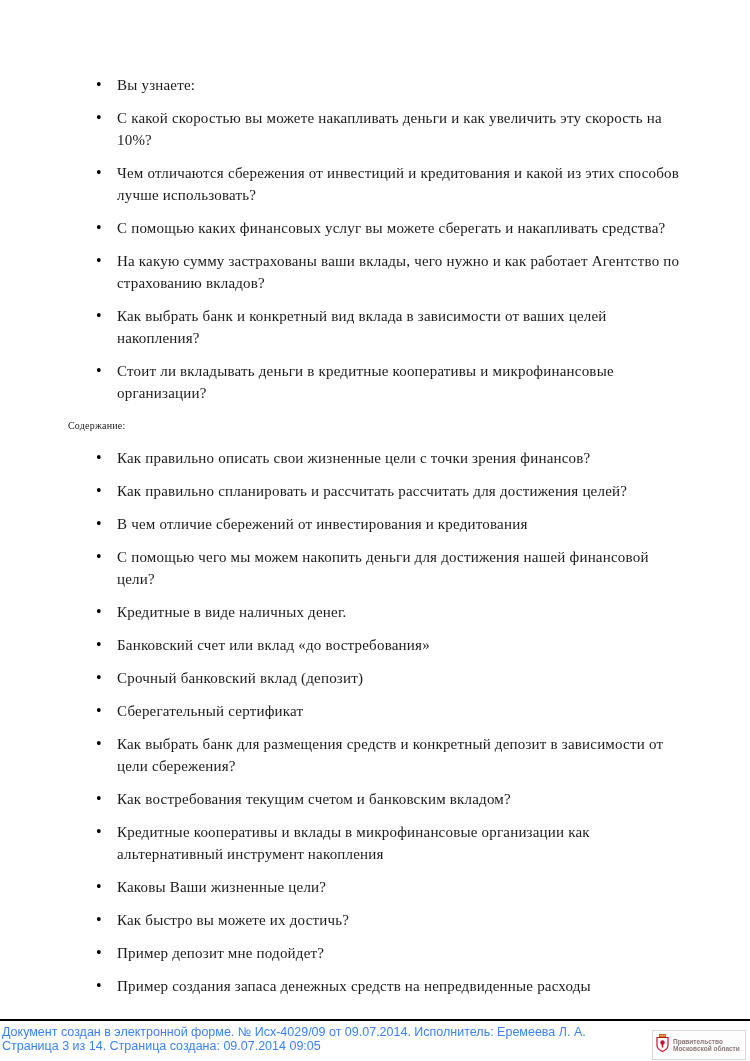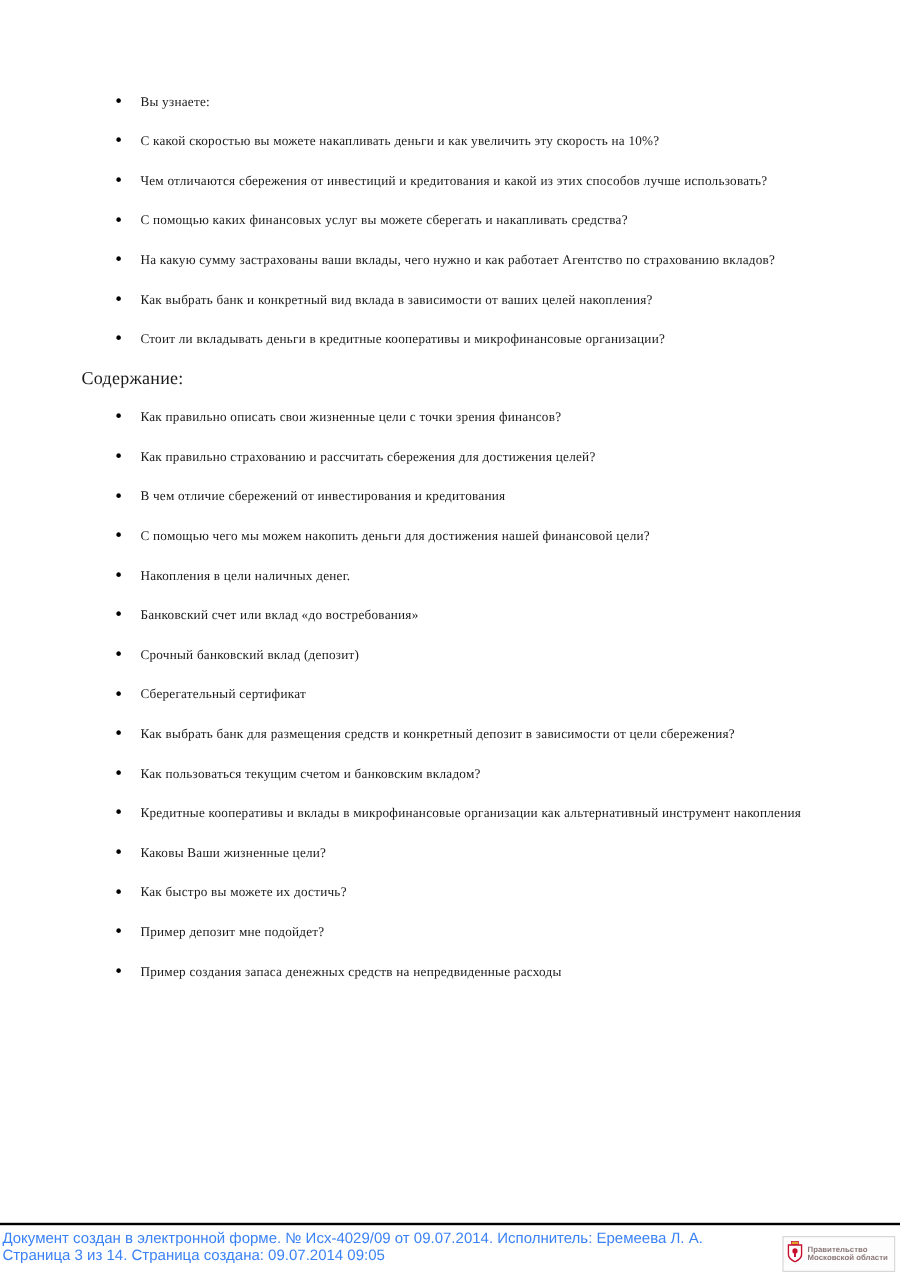--- a/index.html
+++ b/index.html
@@ -21,37 +21,37 @@
   }
   ul.bullets {
     list-style: none;
     margin: 0;
     padding: 0;
     width: 614px;
   }
   ul.bullets li {
     position: relative;
     padding-left: 49px;
-    font-size: 11px;
+    font-size: 15px;
     line-height: 22px;
     margin-bottom: 11px;
     letter-spacing: 0.2px;
   }
   ul.bullets li::before {
     content: "\2022";
     position: absolute;
     left: 28px;
     top: 0;
     font-size: 16px;
     line-height: 22px;
     color: #000;
   }
   .contents-label {
     margin: 0 0 10px 0;
-    font-size: 15px;
+    font-size: 10px;
     line-height: 22px;
     letter-spacing: 0.2px;
   }
   ul.bullets.first {
     margin-bottom: 10px;
   }
   .footer {
     position: absolute;
     left: 0;
     right: 0;
@@ -109,29 +109,29 @@
       <li>С помощью каких финансовых услуг вы можете сберегать и накапливать средства?</li>
       <li>На какую сумму застрахованы ваши вклады, чего нужно и как работает Агентство по страхованию вкладов?</li>
       <li>Как выбрать банк и конкретный вид вклада в зависимости от ваших целей накопления?</li>
       <li>Стоит ли вкладывать деньги в кредитные кооперативы и микрофинансовые организации?</li>
     </ul>
 
     <p class="contents-label">Содержание:</p>
 
     <ul class="bullets">
       <li>Как правильно описать свои жизненные цели с точки зрения финансов?</li>
-      <li>Как правильно страхованию и рассчитать сбережения для достижения целей?</li>
+      <li>Как правильно спланировать и рассчитать рассчитать для достижения целей?</li>
       <li>В чем отличие сбережений от инвестирования и кредитования</li>
       <li>С помощью чего мы можем накопить деньги для достижения нашей финансовой цели?</li>
-      <li>Накопления в цели наличных денег.</li>
+      <li>Кредитные в виде наличных денег.</li>
       <li>Банковский счет или вклад «до востребования»</li>
       <li>Срочный банковский вклад (депозит)</li>
       <li>Сберегательный сертификат</li>
       <li>Как выбрать банк для размещения средств и конкретный депозит в зависимости от цели сбережения?</li>
-      <li>Как пользоваться текущим счетом и банковским вкладом?</li>
+      <li>Как востребования текущим счетом и банковским вкладом?</li>
       <li>Кредитные кооперативы и вклады в микрофинансовые организации как альтернативный инструмент накопления</li>
       <li>Каковы Ваши жизненные цели?</li>
       <li>Как быстро вы можете их достичь?</li>
       <li>Пример депозит мне подойдет?</li>
       <li>Пример создания запаса денежных средств на непредвиденные расходы</li>
 
     </ul>
 
   </div>
 

